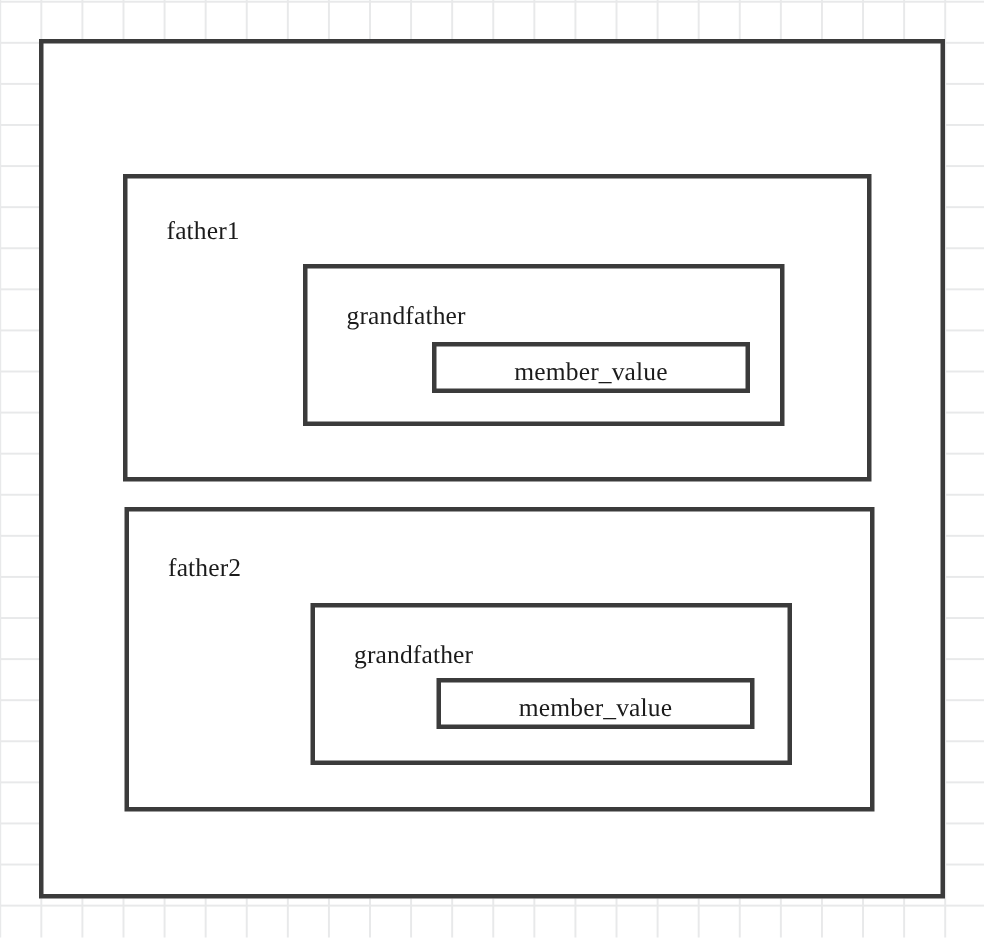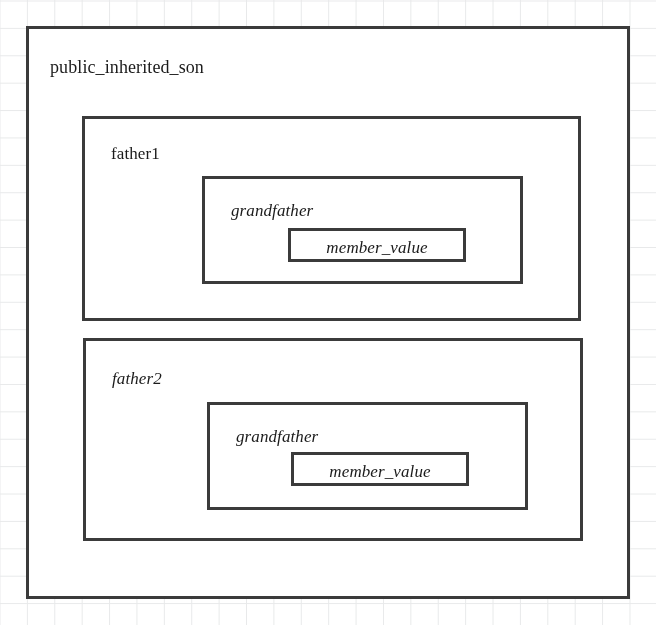--- a/index.html
+++ b/index.html
@@ -73,45 +73,43 @@
   
   #box-father2 {
     left: 54px;
     top: 309px;
     width: 500px;
     height: 203px;
   }
   #label-father2 {
     left: 26px;
     top: 29px;
-    font-style: italic;
   }
 
   
   .box-grandfather {
     width: 321px;
     height: 108px;
-    font-style: italic;
   }
   #box-grandfather-1 {
     left: 117px;
     top: 57px;
   }
   #box-grandfather-2 {
     left: 121px;
     top: 61px;
   }
   .label-grandfather {
     left: 26px;
     top: 23px;
   }
 
   
   .box-member-value {
-    width: 178px;
+    width: 212px;
     height: 34px;
   }
   #box-member-value-1 {
     left: 83px;
     top: 49px;
   }
   #box-member-value-2 {
     left: 81px;
     top: 47px;
   }
@@ -122,21 +120,20 @@
     text-align: center;
   }
 </style>
 </head>
 <body>
 
 <div id="diagram-canvas">
 
   <div class="box" id="box-public-inherited-son">
 
-    <span class="box-label" id="label-public-inherited-son">public_inherited_son</span>
 
     <div class="box" id="box-father1">
 
       <span class="box-label" id="label-father1">father1</span>
 
       <div class="box box-grandfather" id="box-grandfather-1">
 
         <span class="box-label label-grandfather">grandfather</span>
 
         <div class="box box-member-value" id="box-member-value-1">

